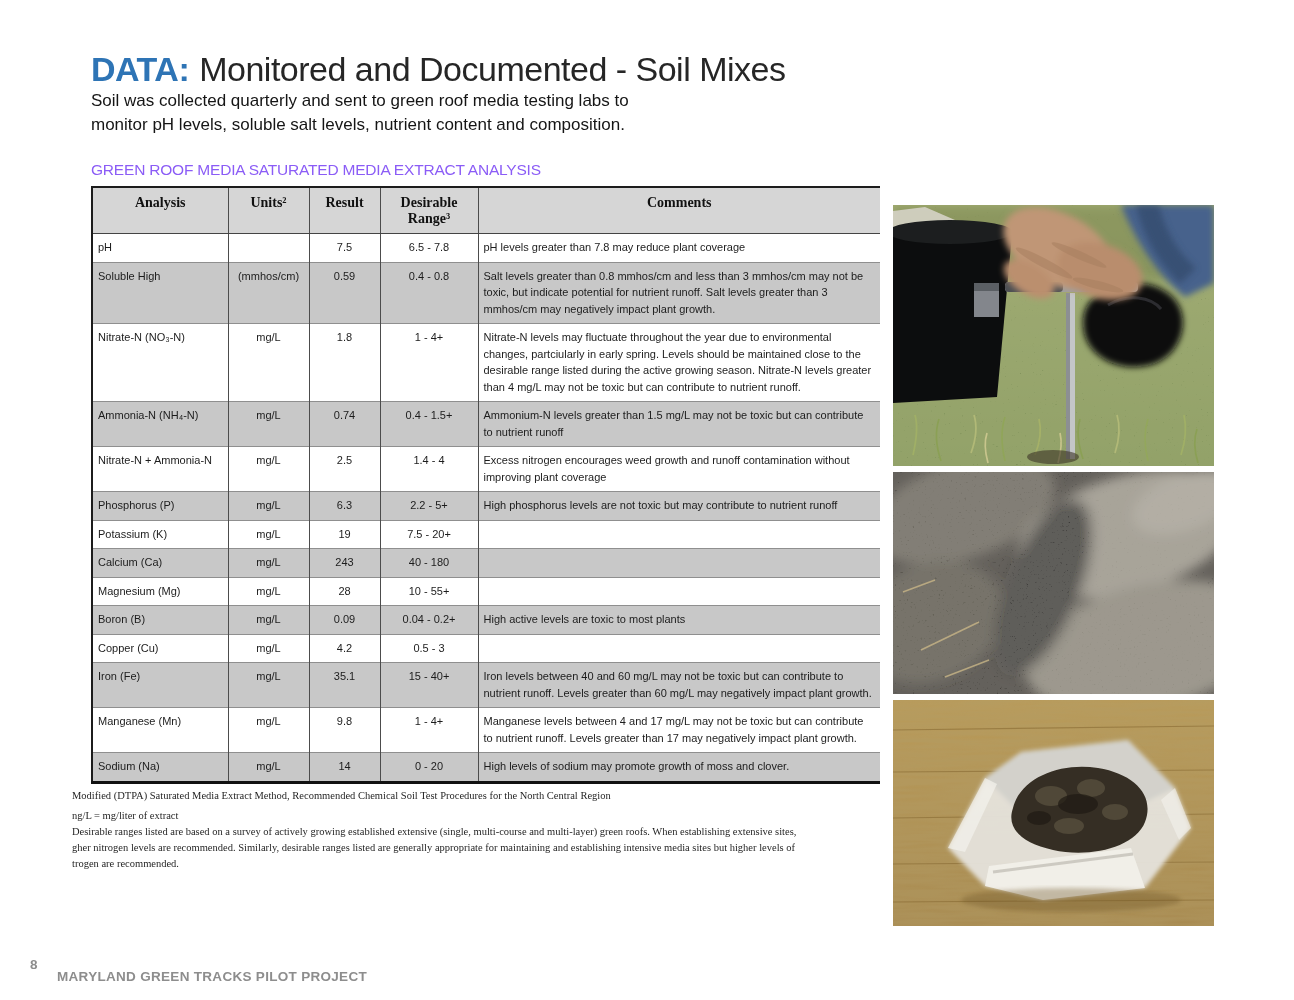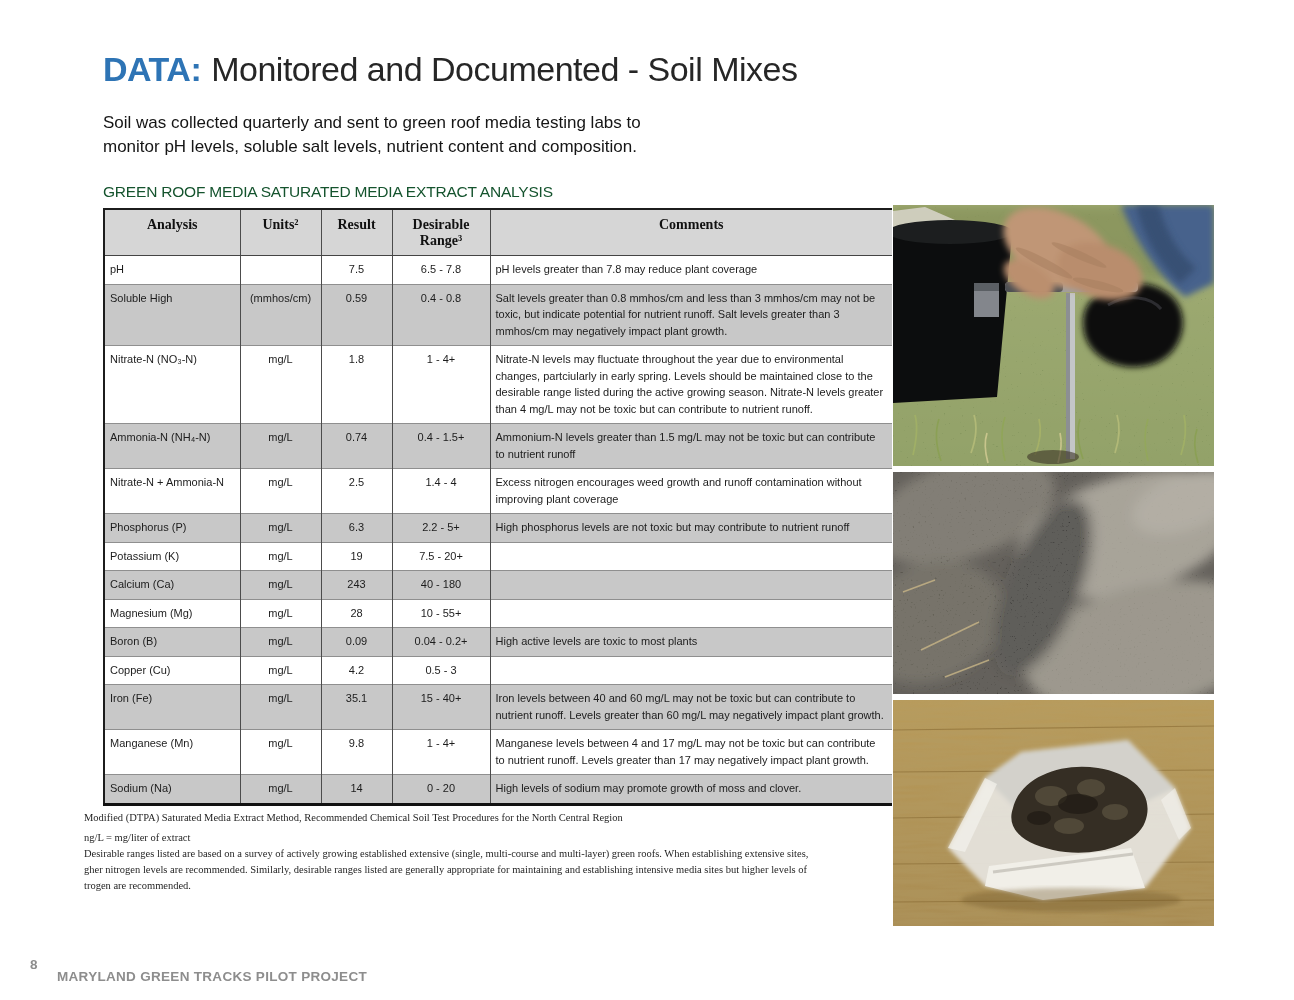--- a/index.html
+++ b/index.html
@@ -1,27 +1,27 @@
 <!DOCTYPE html>
 <html><head>
 <meta charset="utf-8">
 <style>
   * { margin: 0; padding: 0; box-sizing: border-box; }
   html, body { width: 1294px; height: 1000px; background: #ffffff; overflow: hidden;
     font-family: "Liberation Sans", sans-serif; position: relative; }
 
-  .left-col { position: absolute; left: 59px; top: 50px; width: 790px; padding-left: 44px; }
+  .left-col { position: absolute; left: 47px; top: 50px; width: 790px; padding-left: 44px; }
 
   .page-title { font-size: 34px; letter-spacing: -0.5px; color: #262626; font-weight: normal;
     white-space: nowrap; }
   .page-title .blue { color: #2e74b5; font-weight: bold; margin-right: 10px; }
 
-  .intro { margin-top: 22px; font-size: 17px; line-height: 24px; color: #151515; }
-
-  .section-heading { margin-top: 24px; font-size: 15.5px; color: #14532d; letter-spacing: -0.2px; }
+  .intro { font-size: 17px; line-height: 24px; color: #151515; }
+
+  .section-heading { margin-top: 24px; font-size: 15.5px; color: #8b5cf6; letter-spacing: -0.2px; }
 
   table.media-table { margin-top: 7px; width: 788px; border-collapse: collapse; table-layout: fixed;
     border-top: 2px solid #1c1c1c; border-left: 2px solid #1c1c1c; border-bottom: 3px solid #111; }
   table.media-table col.c1 { width: 136px; }
   table.media-table col.c2 { width: 81px; }
   table.media-table col.c3 { width: 71px; }
   table.media-table col.c4 { width: 98px; }
   table.media-table col.c5 { width: 402px; }
 
   table.media-table th { background: #d6d6d6; font-family: "Liberation Serif", serif;

